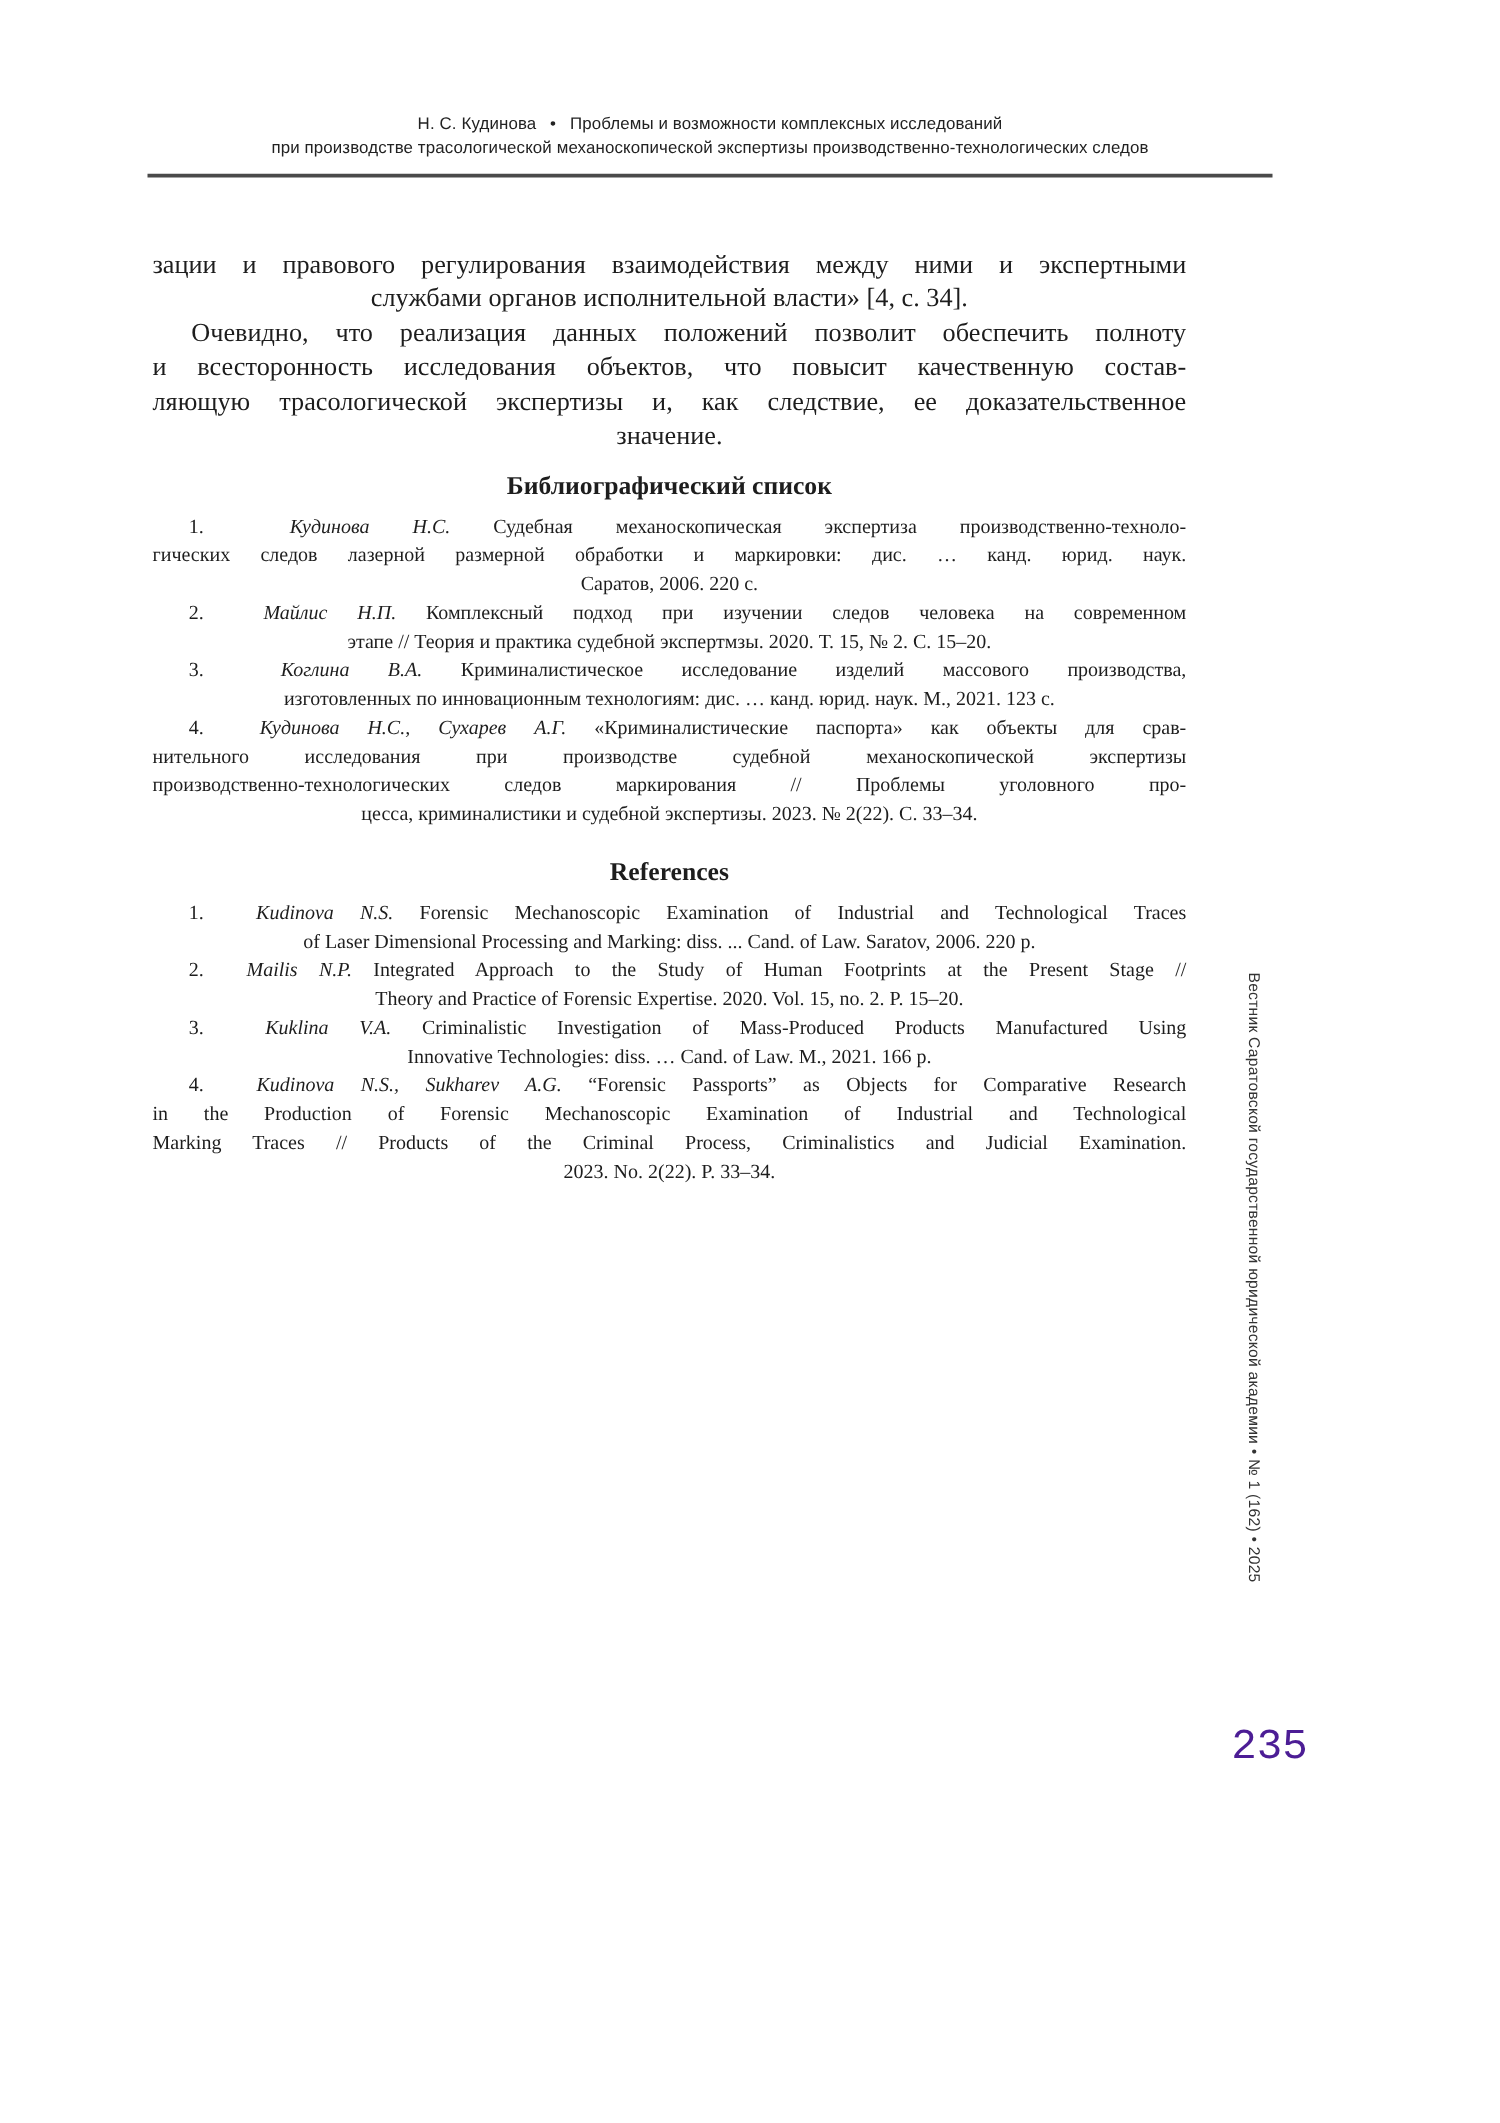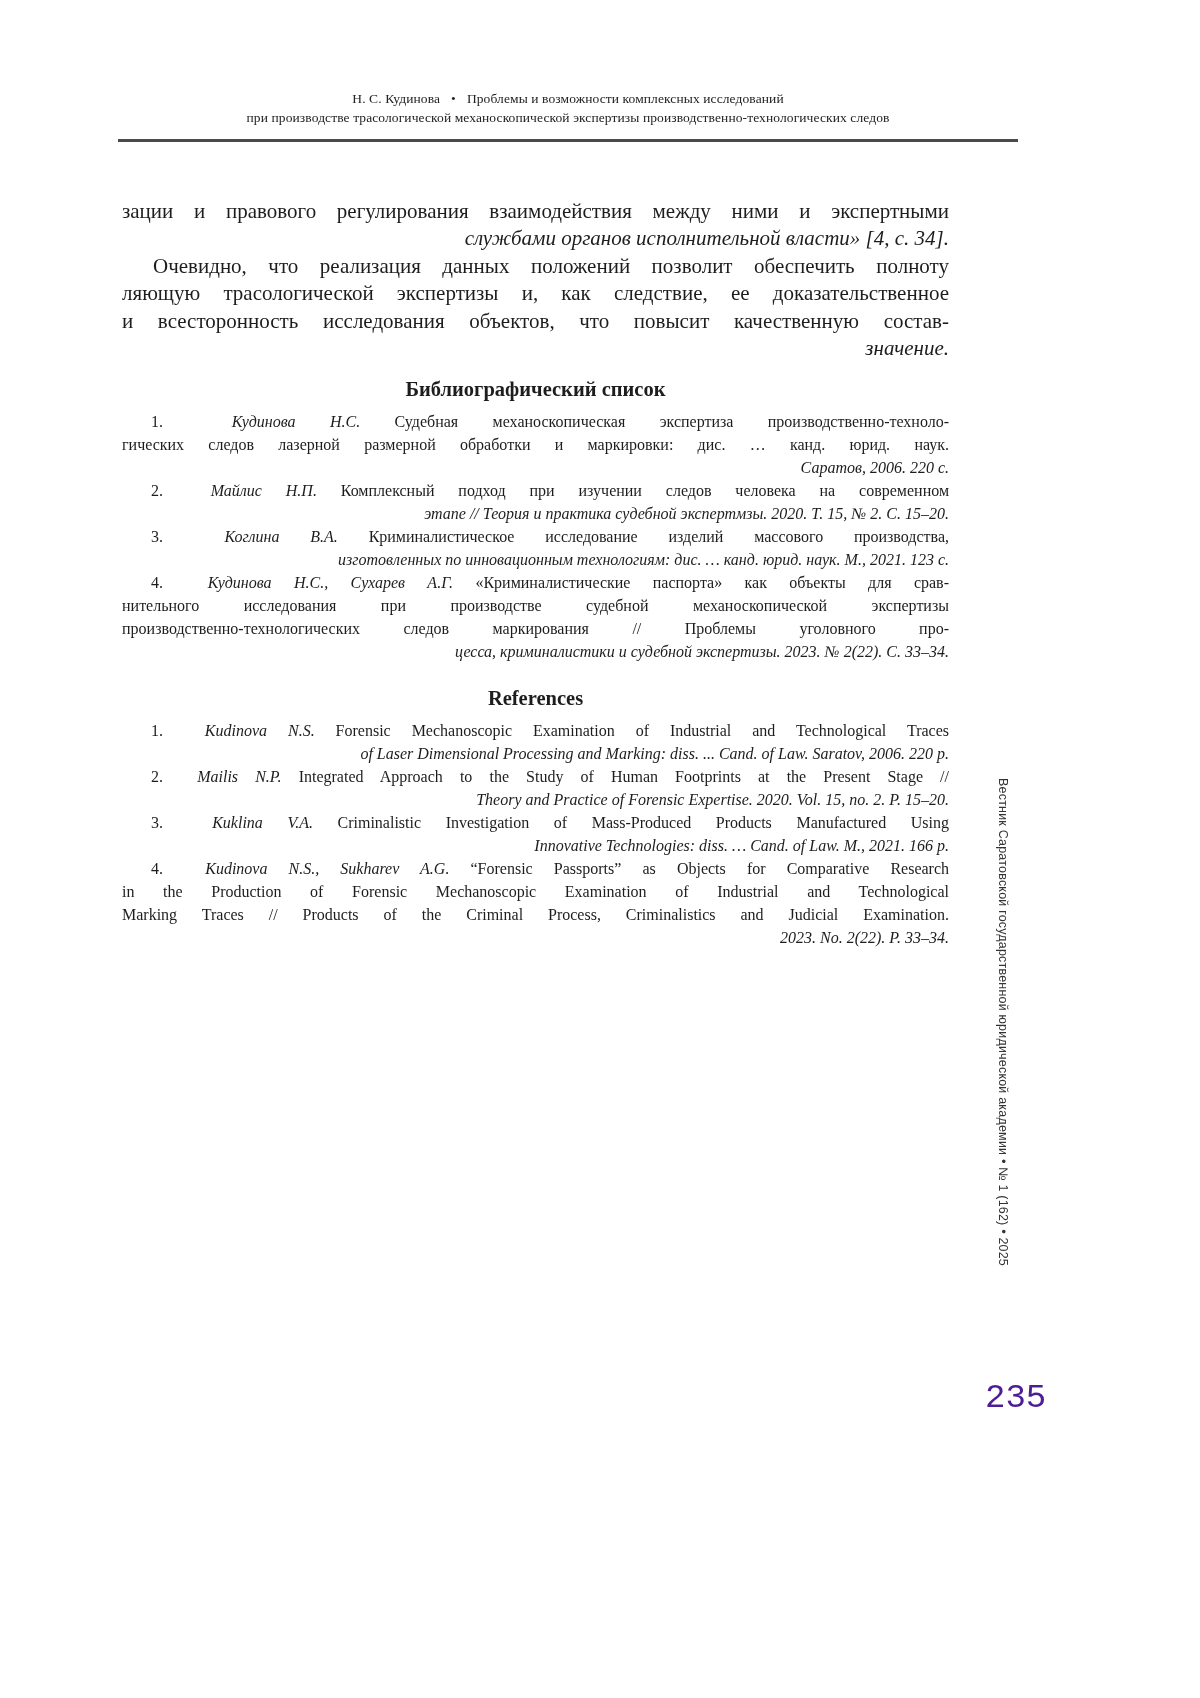--- a/index.html
+++ b/index.html
@@ -9,38 +9,38 @@
     font-family:"Liberation Serif", serif;
     color:#1d1d1d;
     position:relative;
     -webkit-font-smoothing:antialiased;
   }
   .page { position:absolute; inset:0; overflow:hidden; }
 
   
   .runhead {
     position:absolute; left:118px; top:89px; width:900px;
-    font-family:Liberation Serif, serif;
+    font-family:Liberation Sans, sans-serif;
     font-size:13.5px; line-height:19px; color:#222;
     text-align:center; letter-spacing:0.1px;
   }
   .runhead .l1 { display:flex; justify-content:center; gap:11px; align-items:baseline; }
   .rule {
     position:absolute; left:118px; top:139px; width:900px; height:3px;
     background:#4a4a4a;
   }
 
   
   .main { position:absolute; left:122px; top:157px; width:827px;margin-top:41px; }
 
   .para  { font-size:21px;  line-height:27.4px; }
   .ref   { font-size:16px;  line-height:23px; }
 
   .line:not(.last) { text-align:justify; text-align-last:justify; }
-  .line.last { text-align:right;font-style:italic; }
+  .line.last { text-align:center; }
 
   .para .line.first { text-indent:31px; }
   .para[data-indent="false"] .line.first { text-indent:0; }
   .ref  .line.first { text-indent:29px; }
 
   .bib-heading {
     text-align:center; font-weight:bold; font-size:20.5px;
     line-height:26px; margin:14px 0 8px 0;
   }
   .bib-heading.en { margin-top:22px; }
@@ -84,22 +84,22 @@
         <div>
 
         <div class="line first">зации и правового регулирования взаимодействия между ними и экспертными</div>
             <div class="line last">службами органов исполнительной власти» [4, с. 34].</div>
           </div>
       </div>
         <div class="para last" data-indent="true">
         <div>
 
         <div class="line first">Очевидно, что реализация данных положений позволит обеспечить полноту</div>
+            <div class="line">и всесторонность исследования объектов, что повысит качественную состав-</div>
             <div class="line">ляющую трасологической экспертизы и, как следствие, ее доказательственное</div>
-            <div class="line">и всесторонность исследования объектов, что повысит качественную состав-</div>
             <div class="line last">значение.</div>
           </div>
       </div>
       </div>
 
     <div class="bib-heading">Библиографический список</div>
 
     <div class="refs">
 
     <div class="ref first">

